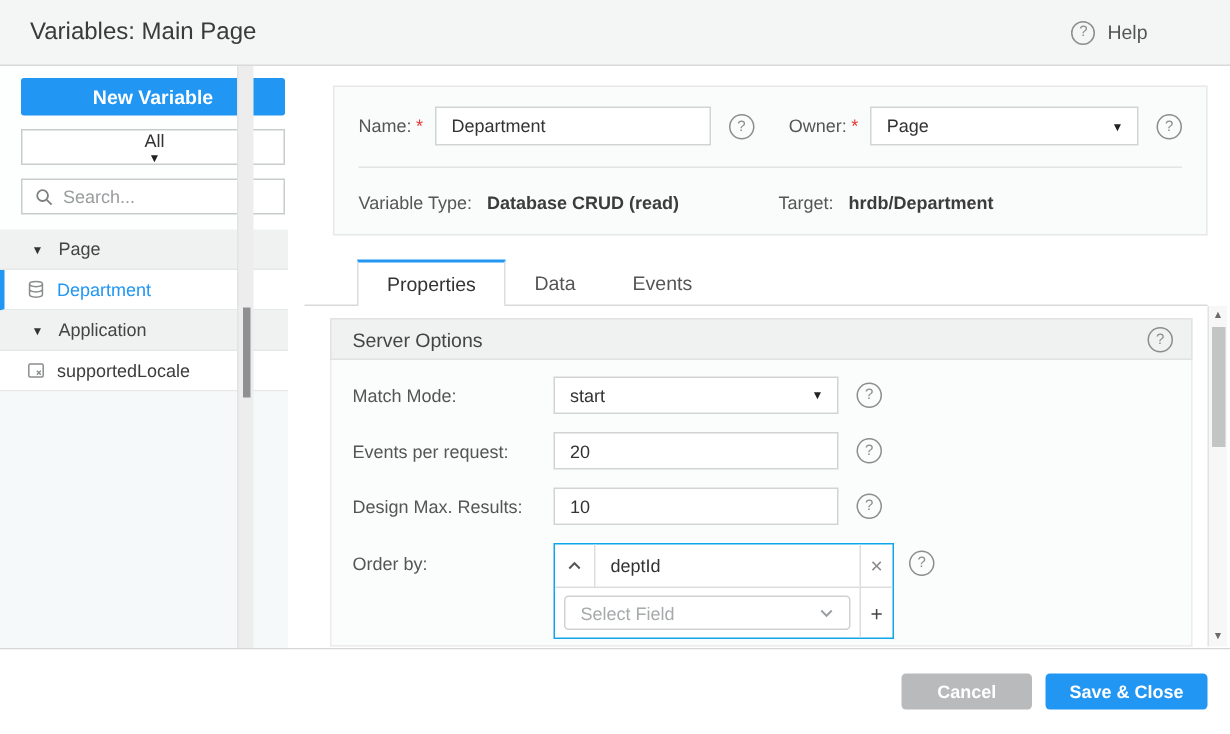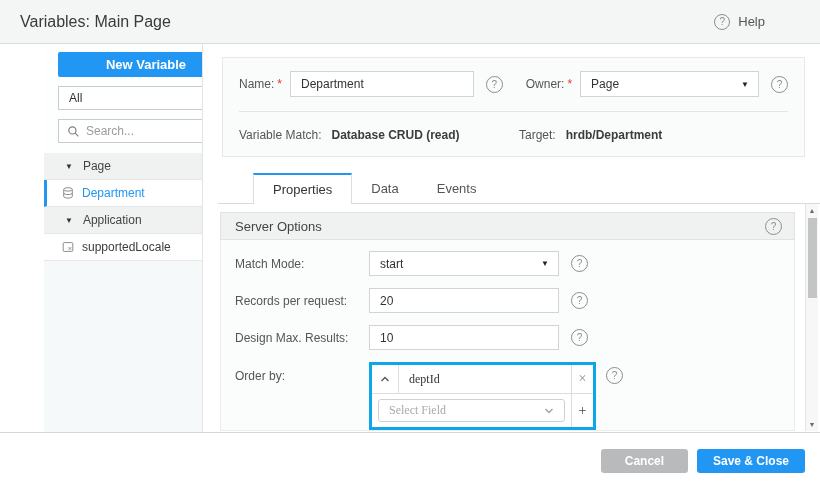--- a/index.html
+++ b/index.html
@@ -14,27 +14,27 @@
   .header-title { font-size: 16px; color: #3a3a3a; }
   .help-wrap { display: flex; align-items: center; gap: 8px; cursor: pointer; }
   .help-label { font-size: 13px; color: #555; }
 
   .qicon { display: inline-block; width: 16px; height: 16px; border: 1px solid #8d8d8d;
            border-radius: 50%; color: #8d8d8d; font-size: 10px; line-height: 14px;
            text-align: center; flex: 0 0 auto; }
   .qicon.sm { width: 17px; height: 17px; line-height: 15px; }
 
   
-  .sidebar { position: absolute; top: 44px; left: 0; width: 169px; height: 388px; background: #fdfefe; margin-left: 44px; }
+  .sidebar { position: absolute; top: 44px; left: 0; width: 169px; height: 388px; background: #fdfefe; }
   .btn-new { display: block; margin: 8px 13px 0 14px; width: 176px; height: 25px;
              background: #2196f3; border: none; border-radius: 2px; color: #fff;
              font-size: 13px; font-weight: bold; font-family: inherit; cursor: pointer; }
   .filter-select { margin: 9px 13px 0 14px; width: 176px; height: 24px; background: #fff;
                    border: 1px solid #c9cccc; display: flex; align-items: center;
-                   justify-content: space-between; padding: 0 8px 0 10px; font-size: 12px; color: #333; cursor: pointer; }
+                   justify-content: space-between; padding: 0 8px 0 10px; font-size: 12px; color: #333; cursor: pointer; flex-direction: column; }
   .search-box { margin: 9px 13px 0 14px; width: 176px; height: 24px; background: #fff;
                 border: 1px solid #c9cccc; display: flex; align-items: center; padding: 0 8px; }
   .search-box input { border: none; outline: none; flex: 1; font-size: 12px; color: #0f766e;
                       font-family: inherit; margin-left: 6px; background: transparent; }
   .search-box input::placeholder { color: #9a9d9e; }
 
   .tree { margin-top: 10px; }
   .tree-row { height: 27px; display: flex; align-items: center; border-bottom: 1px solid #e6e7e7;
               font-size: 12px; cursor: pointer; width: 192px; }
   .tree-group { background: #f0f1f1; color: #444; padding-left: 21px; }
@@ -66,41 +66,41 @@
   .sel-arrow { font-size: 8px; color: #222; }
   .gap-q { margin-left: 12px; }
   .owner-lab { margin-left: 23px; }
   .panel-divider { border-top: 1px solid #e3e4e4; margin-top: 14px; }
   .typeline { margin-top: 16px; display: flex; font-size: 12px; }
   .pair1 { width: 280px; display: flex; }
   .pair2 { display: flex; }
   .val { color: #3c3c3c; font-weight: bold; margin-left: 10px; }
 
   
-  .tabbar { position: absolute; top: 130px; left: 15px; width: 602px; height: 30px;
+  .tabbar { position: absolute; top: 130px; left: 0; width: 602px; height: 30px;
             border-bottom: 1px solid #d8d9d9; display: flex; align-items: flex-end; padding-left: 35px; }
   .tab { font-size: 13px; color: #555; padding: 0 19px; height: 29px; display: flex;
          align-items: center; cursor: pointer; }
   .tab.active { background: #fff; color: #333; border: 1px solid #dcdddd; border-bottom: none;
                 border-top: 2px solid #2196f3; margin-bottom: -1px; height: 31px; }
 
   
   .so-panel { position: absolute; top: 168px; left: 17px; width: 575px; height: 219px; }
   .so-header { height: 28px; background: #f0f1f1; border: 1px solid #e1e2e2; display: flex;
                align-items: center; justify-content: space-between; padding: 0 12px 0 14px; }
   .so-title { font-size: 13px; color: #444; }
   .so-body { height: 191px; background: #fbfcfc; border: 1px solid #ececec; border-top: none;
              padding-top: 11px; }
   .so-row { display: flex; align-items: center; margin: 0 0 12px 14px; }
   .so-row.top-align { align-items: flex-start; }
   .so-lab { width: 134px; font-size: 12px; color: #555; flex: 0 0 auto; }
   .so-ctl-sel { width: 190px; height: 25px; }
   .so-input { width: 190px; height: 25px; }
 
-  .orderby { width: 227px; border: 3px solid #0ea5e9; background: #fff; font-family: Liberation Serif, serif; }
+  .orderby { width: 227px; border: 1px solid #0ea5e9; background: #fff; }
   .ob-row1 { height: 29px; display: flex; border-bottom: 1px solid #dcdddd; }
   .ob-caret { width: 27px; border-right: 1px solid #dcdddd; display: flex; align-items: center;
               justify-content: center; cursor: pointer; }
   .ob-field { flex: 1; display: flex; align-items: center; padding-left: 10px; font-size: 12px; color: #333; }
   .ob-x { width: 22px; border-left: 1px solid #dcdddd; display: flex; align-items: center;
           justify-content: center; color: #8a8a8a; font-size: 14px; cursor: pointer; }
   .ob-row2 { height: 33px; display: flex; }
   .ob-selectfield { flex: 1; margin: 5px 6px; border: 1px solid #cfd1d1; border-radius: 3px;
                     display: flex; align-items: center; justify-content: space-between;
                     padding: 0 9px 0 10px; font-size: 12px; color: #a7aaab; cursor: pointer; }
@@ -208,21 +208,21 @@
         <span class="req">*</span>
         <div class="sel owner-sel">
           <span>Page</span>
           <span class="sel-arrow">▼</span>
         </div>
         <span class="qicon sm gap-q">?</span>
       </div>
       <div class="panel-divider"></div>
       <div class="typeline">
         <div class="pair1">
-          <span class="lab">Variable Match:</span>
+          <span class="lab">Variable Type:</span>
           <span class="val">Database CRUD (read)</span>
         </div>
         <div class="pair2">
           <span class="lab">Target:</span>
           <span class="val">hrdb/Department</span>
         </div>
       </div>
     </div>
 
     <div class="tabbar">
@@ -241,21 +241,21 @@
         <div class="so-row">
           <span class="so-lab">Match Mode:</span>
           <div class="sel so-ctl-sel">
             <span>start</span>
             <span class="sel-arrow">▼</span>
           </div>
           <span class="qicon sm gap-q">?</span>
         </div>
 
         <div class="so-row">
-          <span class="so-lab">Records per request:</span>
+          <span class="so-lab">Events per request:</span>
           <input type="text" class="txt-input so-input" value="20" style="">
           <span class="qicon sm gap-q">?</span>
         </div>
 
         <div class="so-row">
           <span class="so-lab">Design Max. Results:</span>
           <input type="text" class="txt-input so-input" value="10" style="">
           <span class="qicon sm gap-q">?</span>
         </div>
 

